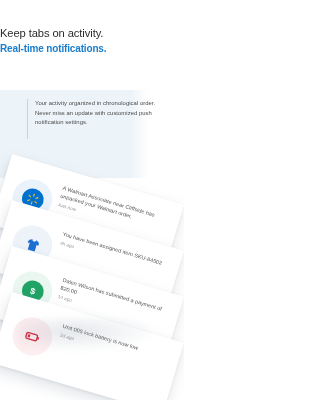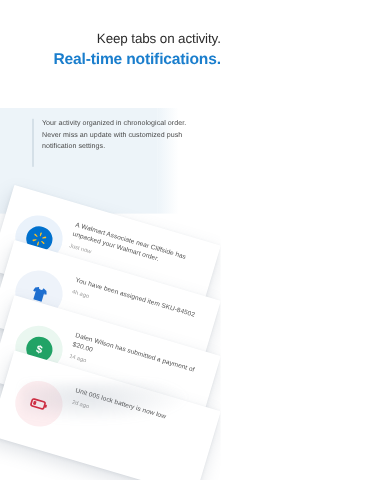--- a/index.html
+++ b/index.html
@@ -5,27 +5,27 @@
   html,body{margin:0;padding:0;}
   body{
     width:184px;height:400px;
     background:#ffffff;
     font-family:"Liberation Sans",sans-serif;
     overflow:hidden;position:relative;
   }
   .screen{position:absolute;inset:0;overflow:hidden;background:#fff;}
 
   
-  .header{position:absolute;top:26px;left:0;width:184px;text-align:right;}
+  .header{position:absolute;top:26px;left:0;width:184px;text-align:left;}
   .header .line1{
     font-size:11.2px;color:#2b2b2b;letter-spacing:-.1px;
     line-height:14px;font-weight:400;
   }
   .header .line2{
-    font-size:13px;color:#1a7ecd;letter-spacing:-.15px;
+    font-size:10px;color:#1a7ecd;letter-spacing:-.15px;
     line-height:15px;font-weight:700;margin-top:1px;
   }
 
   
   .info-panel{
     position:absolute;left:0;top:90px;width:131px;height:88px;
     background:#edf4f9;
   }
   .info-fade{
     position:absolute;left:131px;top:90px;width:18px;height:88px;

